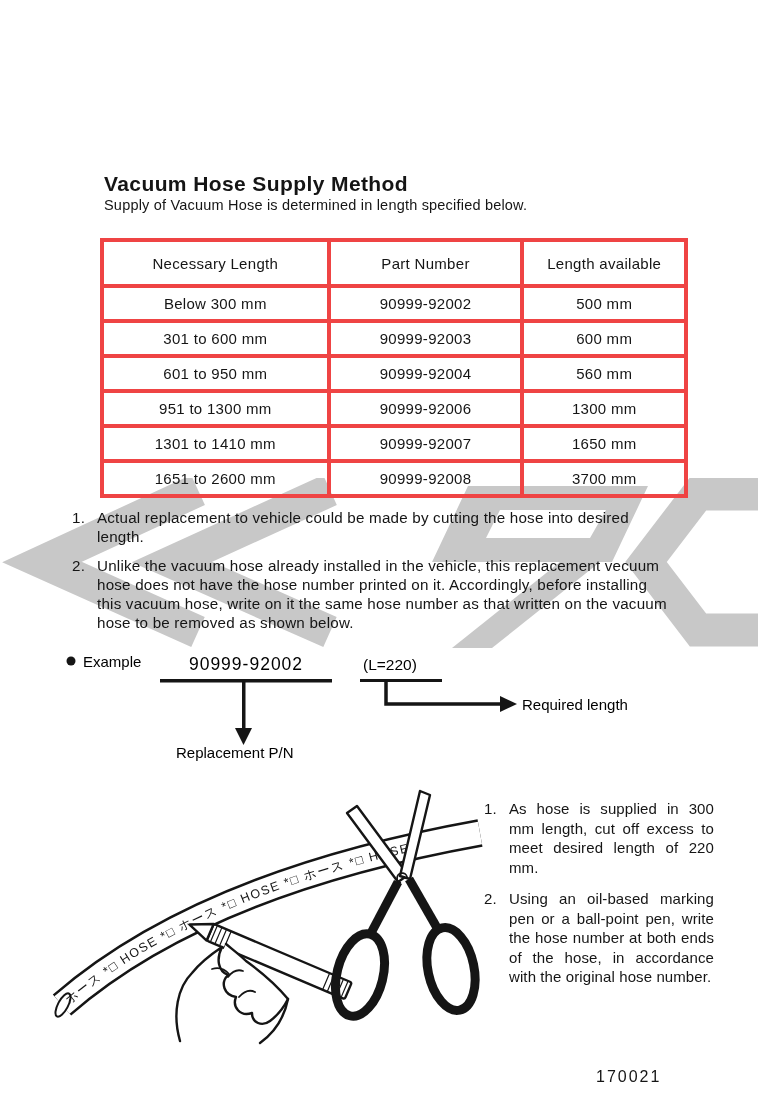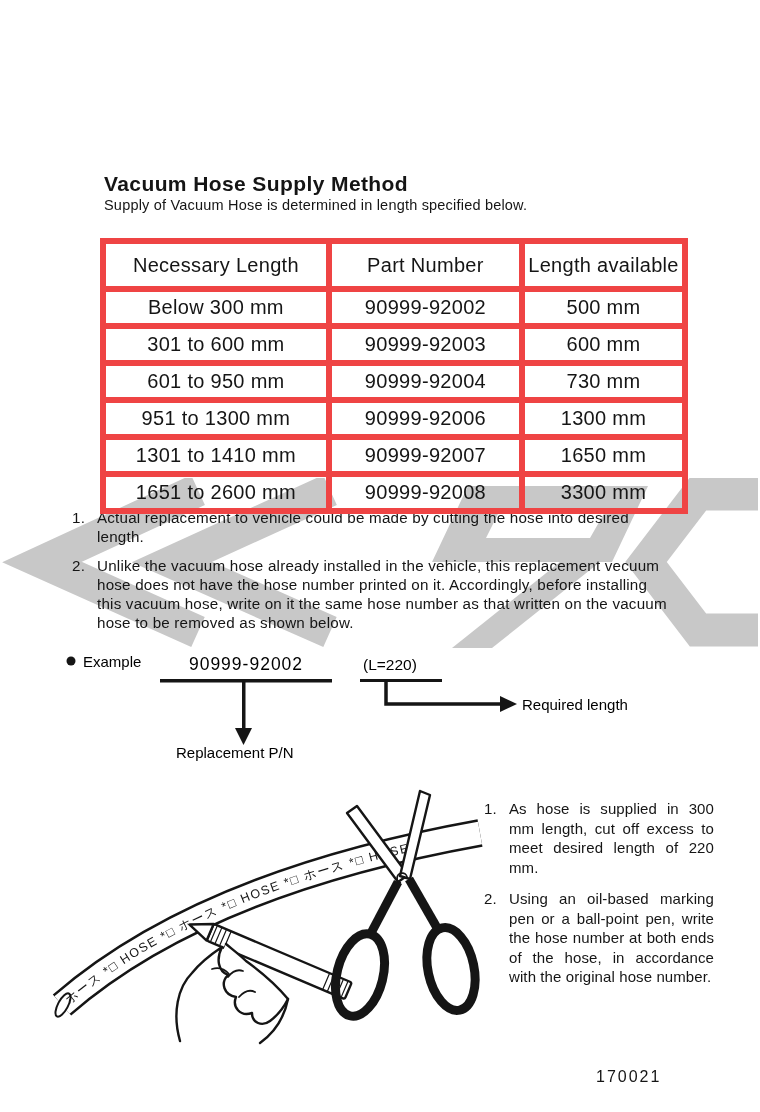--- a/index.html
+++ b/index.html
@@ -10,21 +10,21 @@
   .layer{position:absolute;z-index:1;}
   
   .watermark{position:absolute;left:0;top:478px;z-index:0;}
   
   .title{left:104px;top:172px;font-size:21px;font-weight:bold;letter-spacing:.4px;}
   .subtitle{left:104px;top:197px;font-size:14.5px;letter-spacing:.2px;}
   
   .tbl-wrap{left:100px;top:238px;width:588px;}
   table.supply{border-collapse:collapse;width:100%;table-layout:fixed;}
   table.supply th, table.supply td{
-    border:6px solid #ef4444;text-align:center;font-size:20px;font-weight:normal;
+    border:4px solid #ef4444;text-align:center;font-size:15px;font-weight:normal;
     letter-spacing:.3px;padding:0;
   }
   table.supply th{height:42px;}
   table.supply td{height:31px;}
   
   .note{position:absolute;left:72px;width:596px;font-size:15.2px;line-height:19px;letter-spacing:.2px;}
   .note .num{position:absolute;left:0;top:0;}
   .note .txt{display:block;margin-left:25px;}
   .note1{top:508px;}
   .note2{top:556px;}
@@ -75,36 +75,36 @@
         <td>500 mm</td>
       </tr>
       <tr>
         <td>301 to 600 mm</td>
         <td>90999-92003</td>
         <td>600 mm</td>
       </tr>
       <tr>
         <td>601 to 950 mm</td>
         <td>90999-92004</td>
-        <td>730 mm</td>
+        <td>560 mm</td>
       </tr>
       <tr>
         <td>951 to 1300 mm</td>
         <td>90999-92006</td>
         <td>1300 mm</td>
       </tr>
       <tr>
         <td>1301 to 1410 mm</td>
         <td>90999-92007</td>
         <td>1650 mm</td>
       </tr>
       <tr>
         <td>1651 to 2600 mm</td>
         <td>90999-92008</td>
-        <td>3300 mm</td>
+        <td>3700 mm</td>
       </tr>
     </tbody>
       </table>
   </div>
 
   <div class="note note1">
     <span class="num">1.</span>
     <span class="txt">Actual replacement to vehicle could be made by cutting the hose into desired length.</span>
   </div>
   <div class="note note2">

